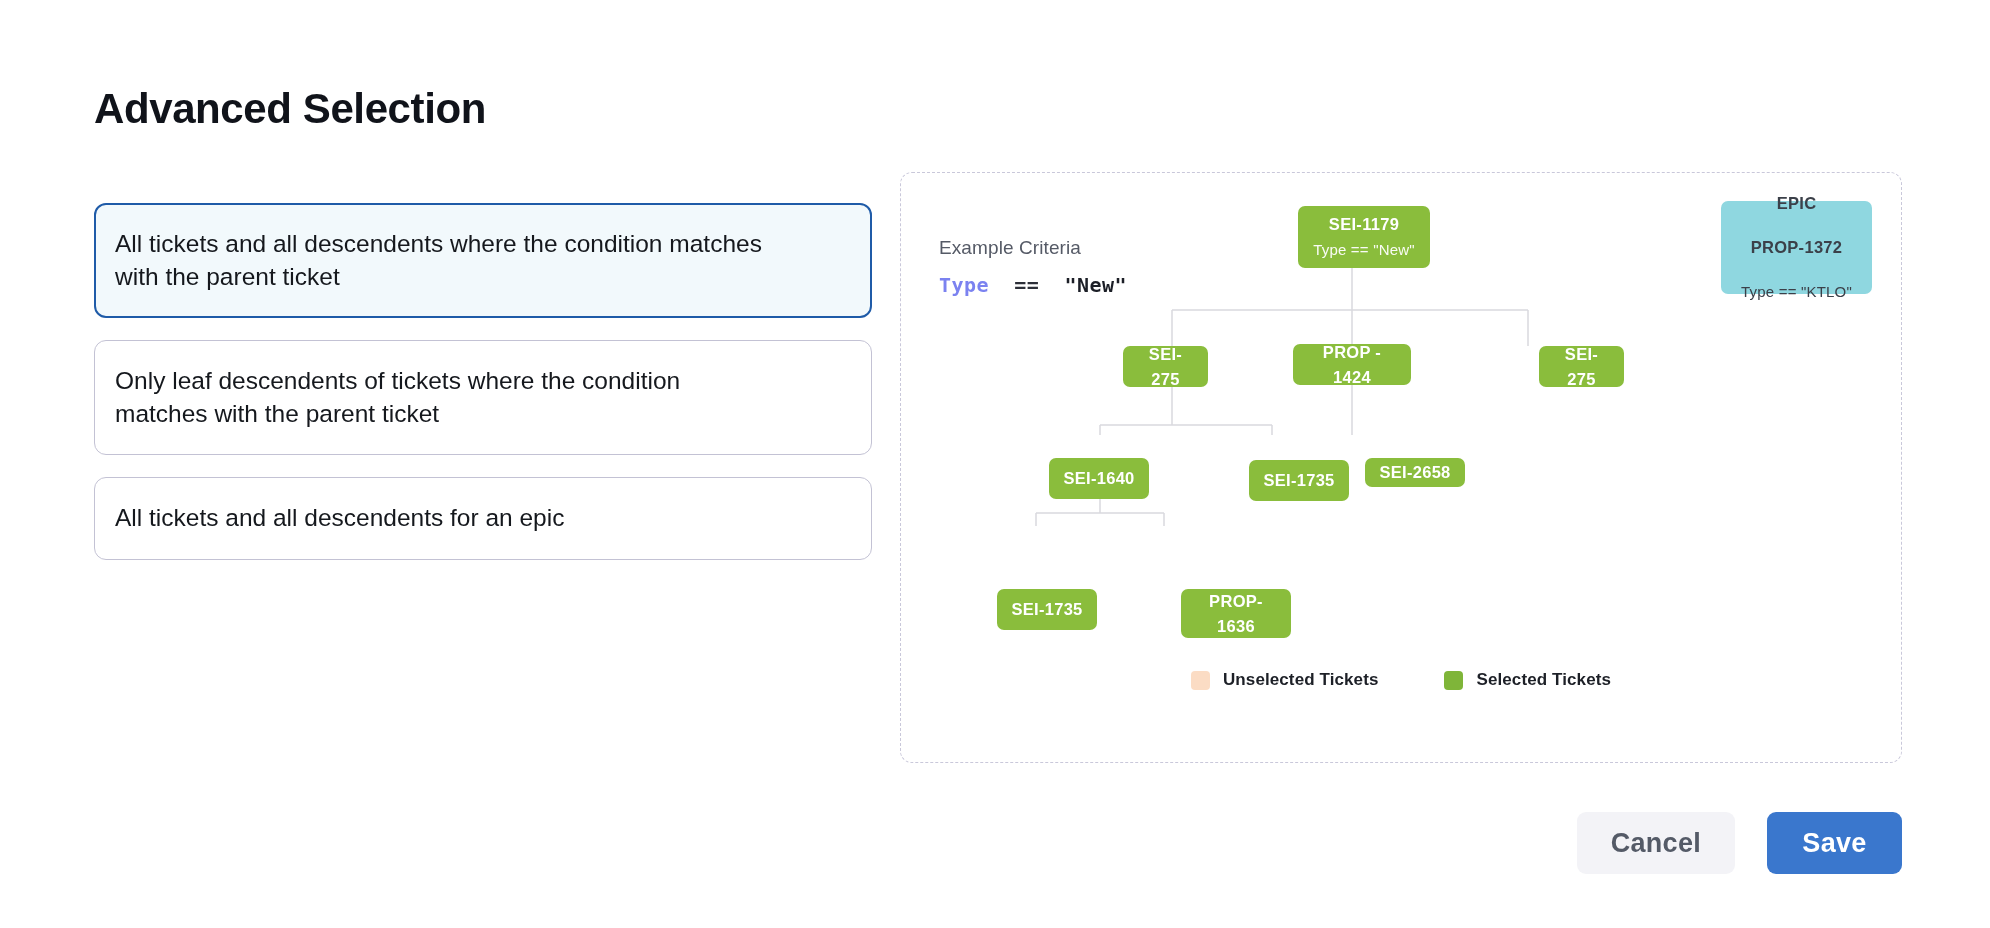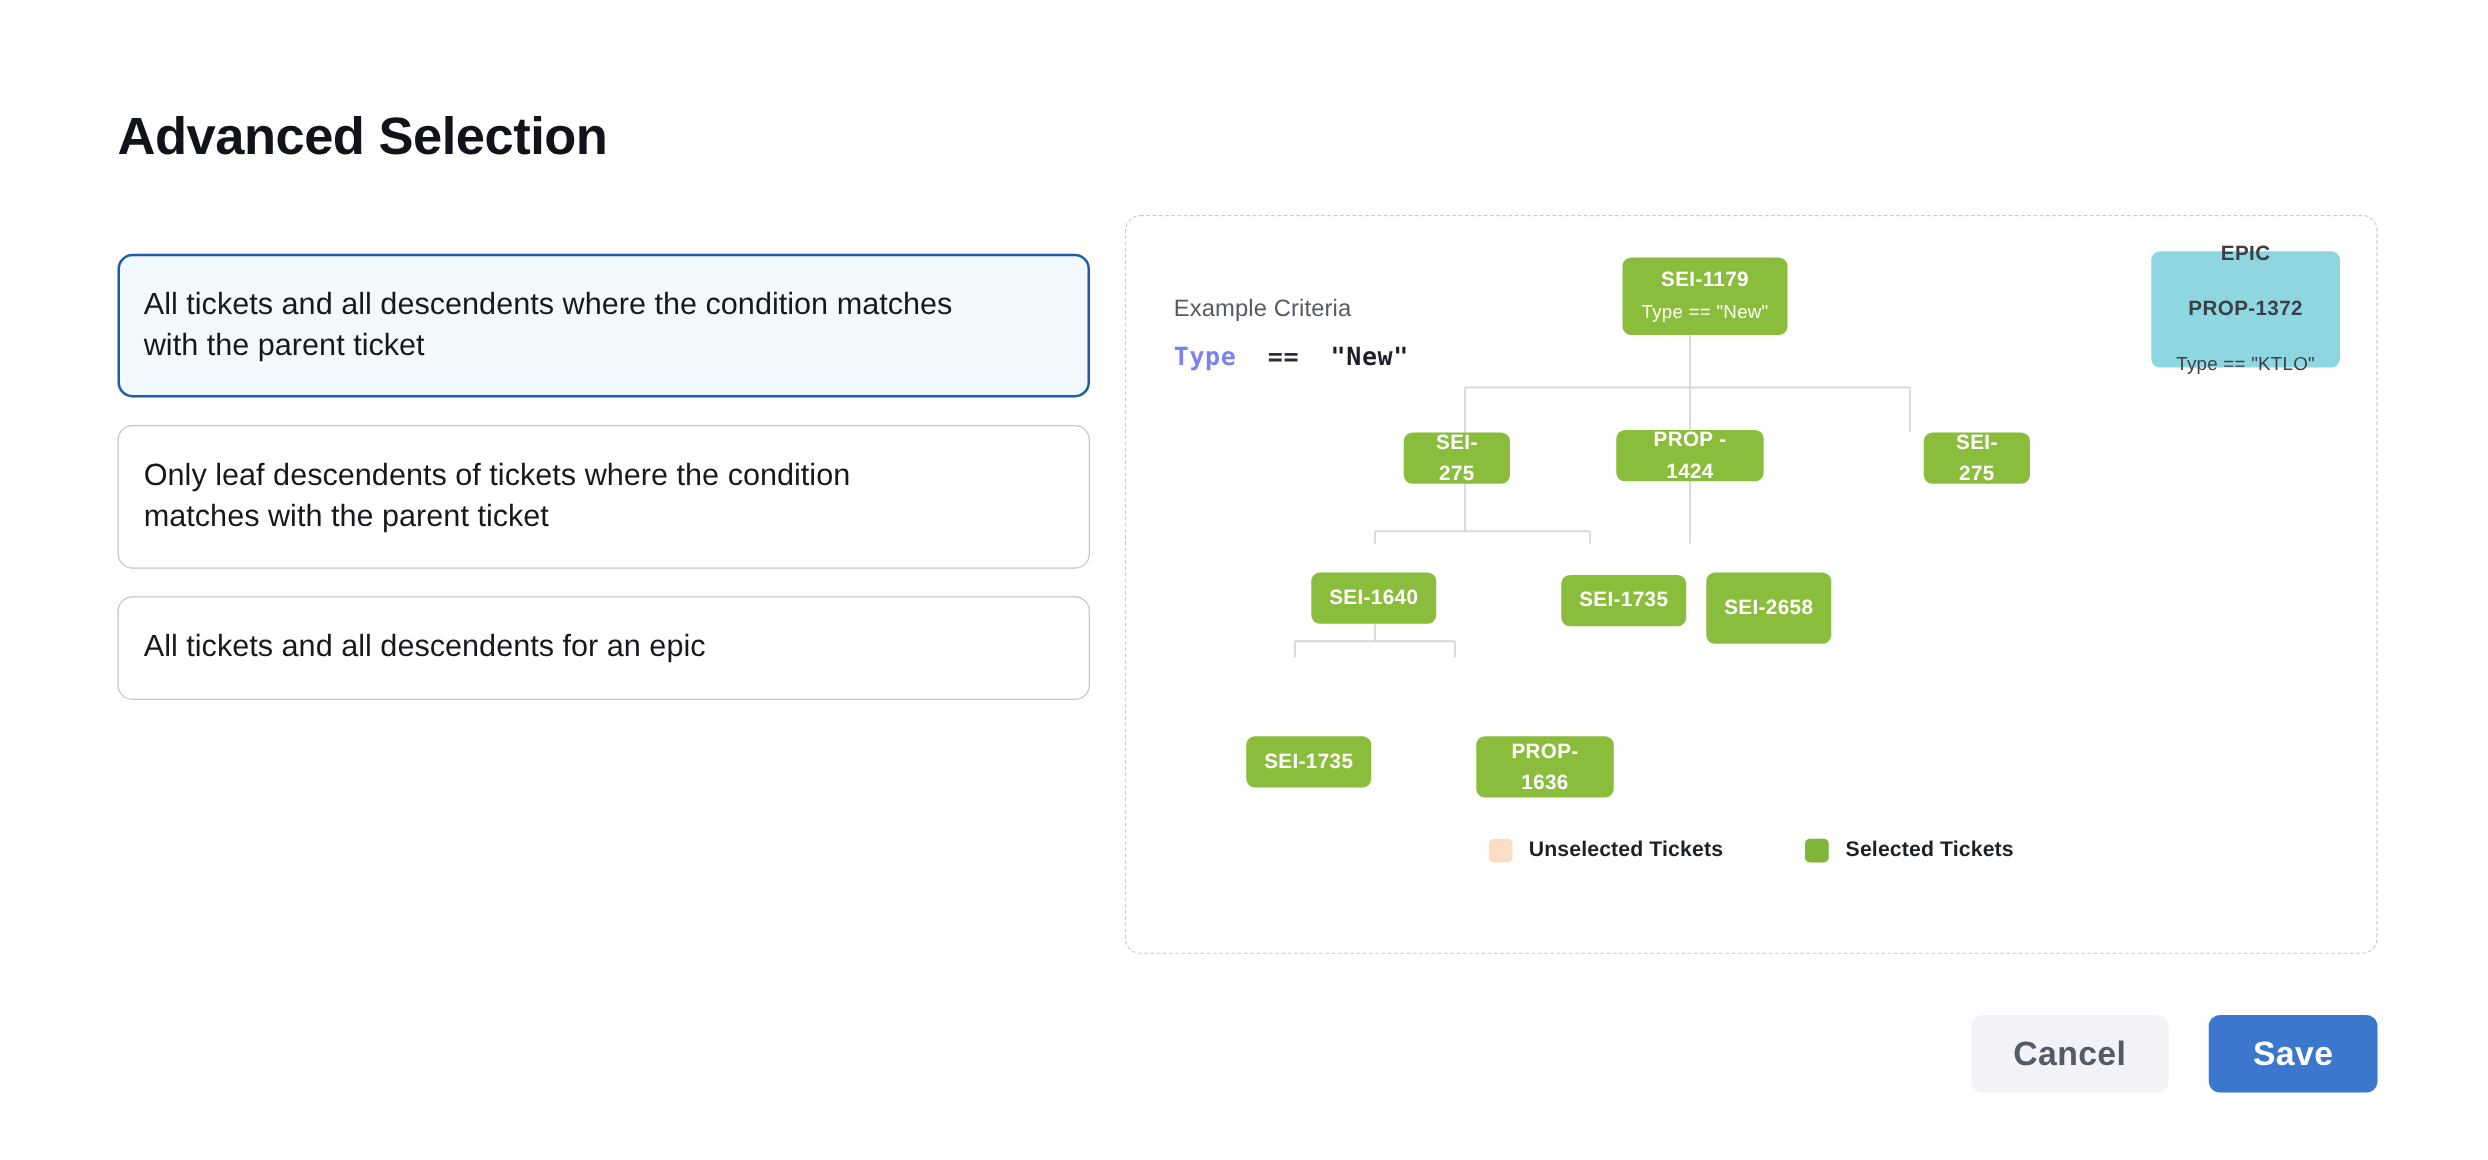--- a/index.html
+++ b/index.html
@@ -287,21 +287,21 @@
     </div>
 
     <div class="node" style="left: 148px; top: 285px; width: 100px; height: 41px;">
       <span>SEI-1640</span>
     </div>
 
     <div class="node" style="left: 348px; top: 287px; width: 100px; height: 41px;">
       <span>SEI-1735</span>
     </div>
 
-    <div class="node" style="left: 464px; top: 285px; width: 100px; height: 57px;">
+    <div class="node" style="left: 464px; top: 285px; width: 100px; height: 29px;">
       <span>SEI-2658</span>
     </div>
 
     <div class="node" style="left: 96px; top: 416px; width: 100px; height: 41px;">
       <span>SEI-1735</span>
     </div>
 
     <div class="node" style="left: 232px; top: 416px; width: 110px; height: 49px; margin-left: 48px;">
       <span>PROP-1636</span>
     </div>

